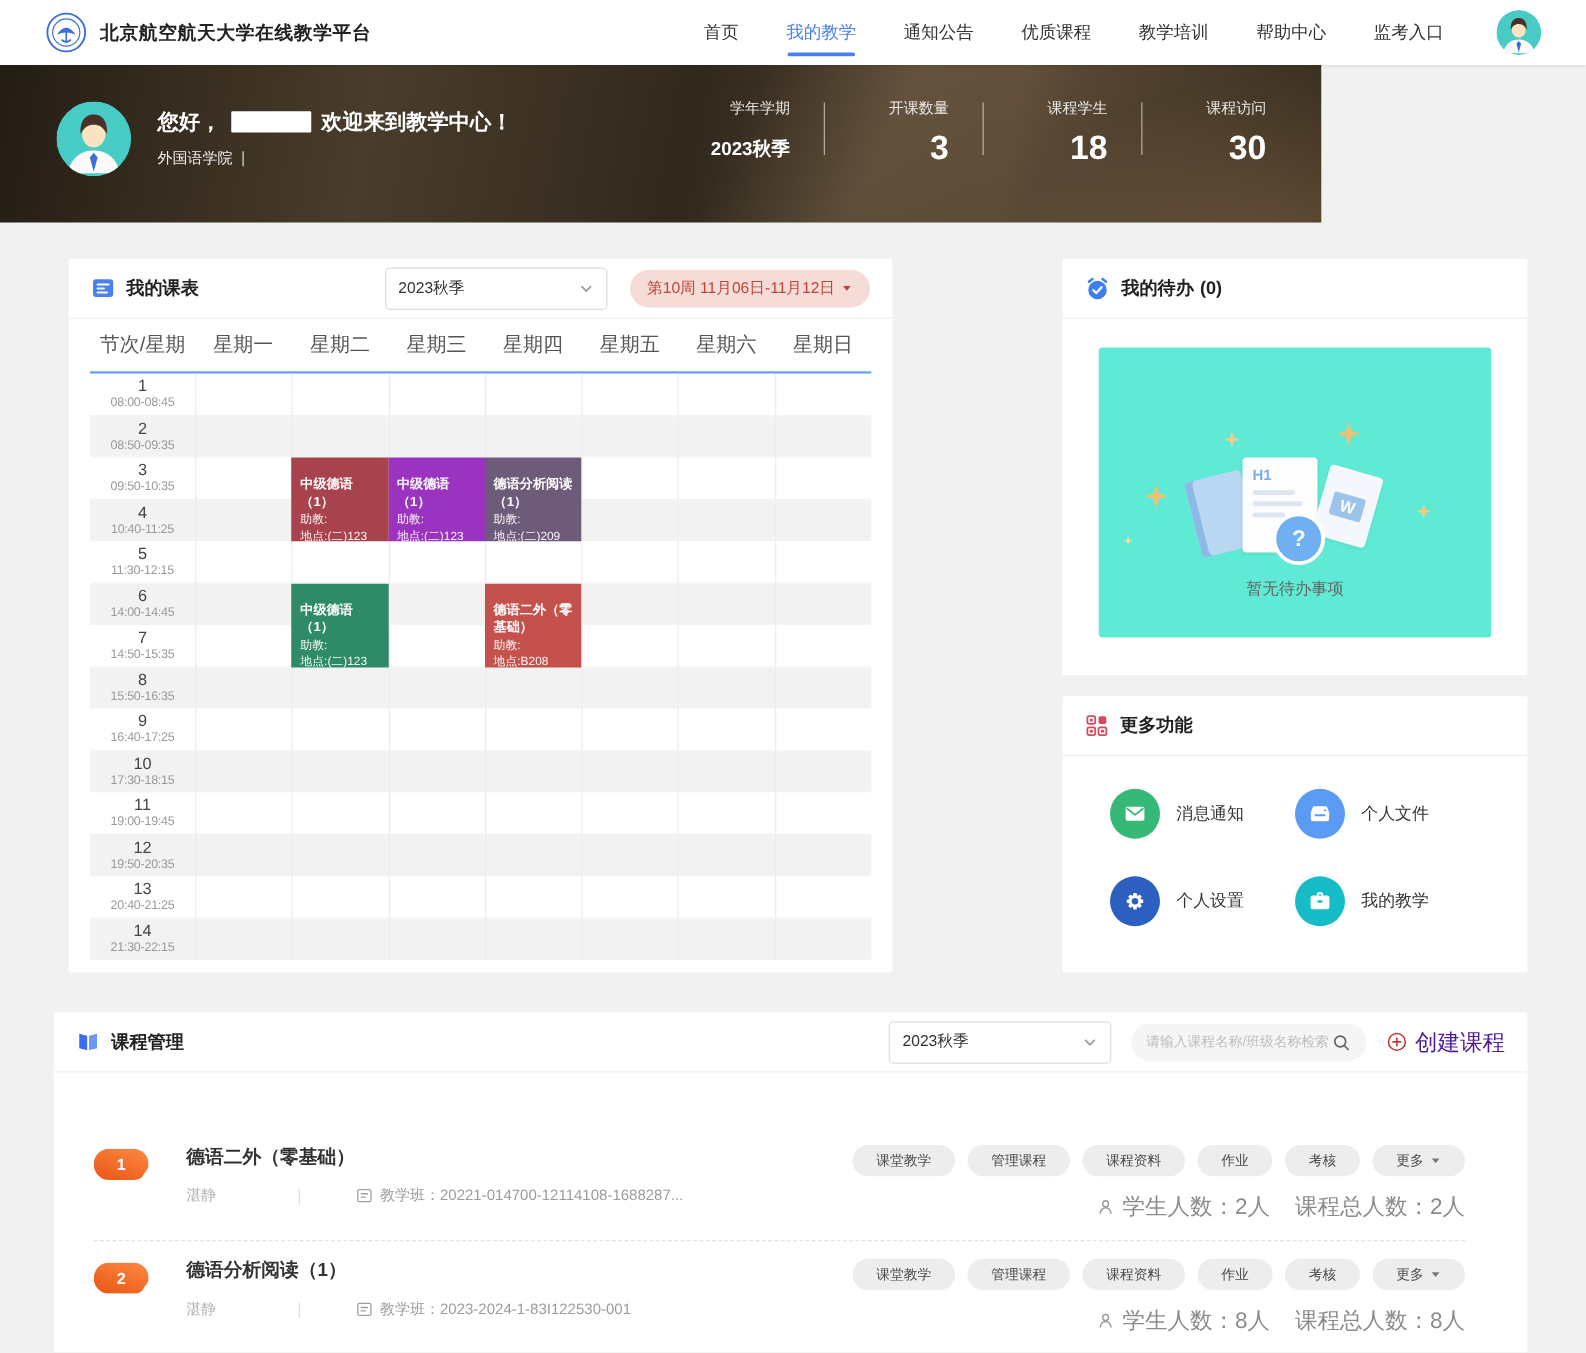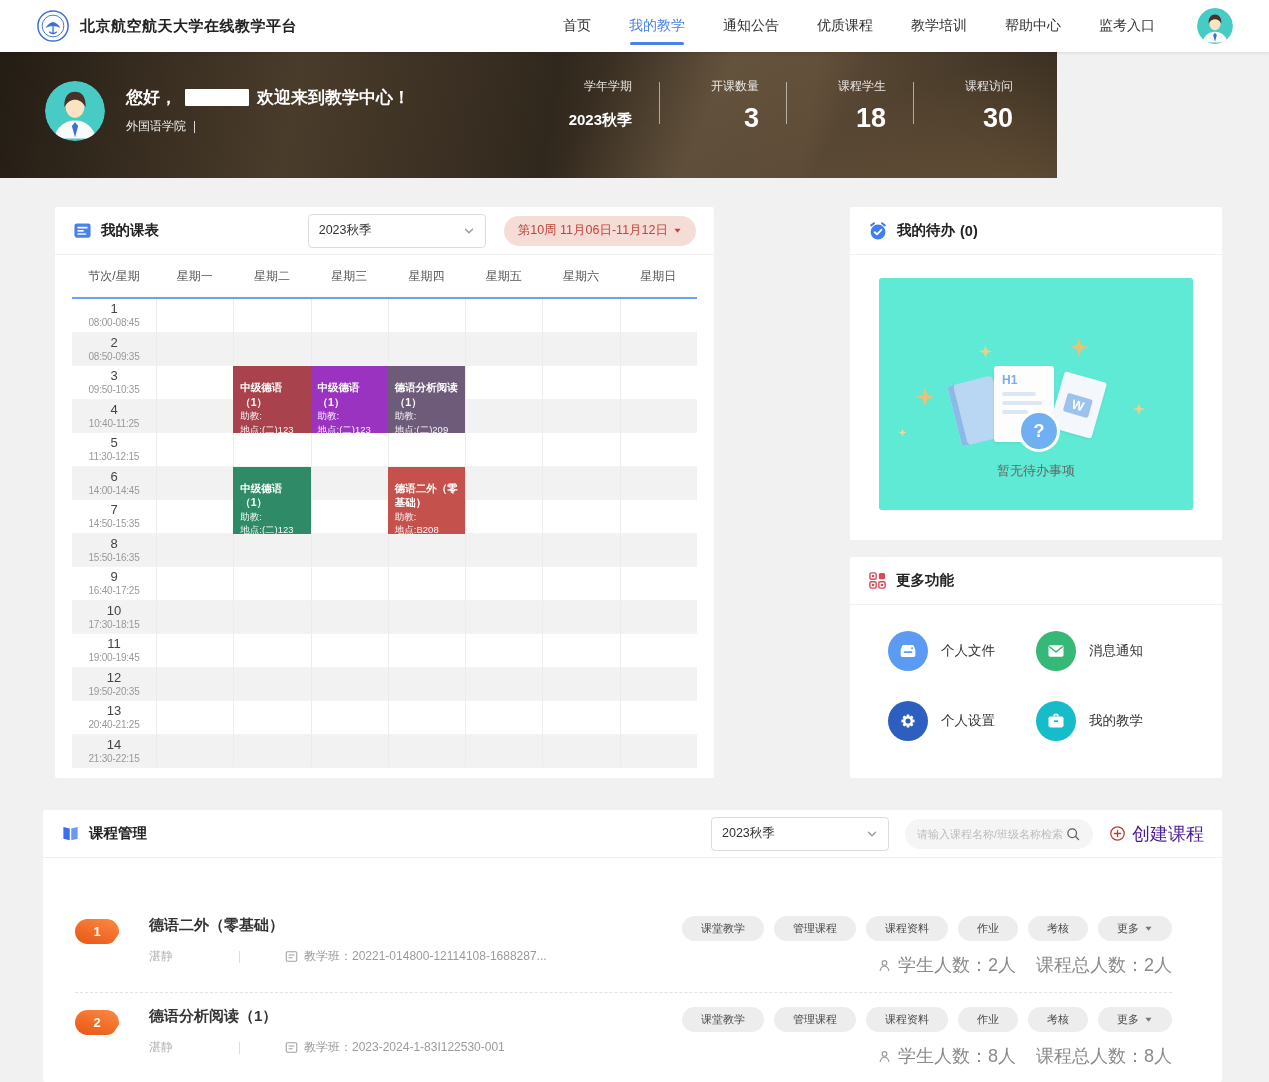--- a/index.html
+++ b/index.html
@@ -51,21 +51,21 @@
   #schedule-card { left:43px; top:207px; width:659px; height:571px;margin-left:12px; }
   .term-select { margin-left:auto; width:178px; height:34px; border:1px solid #dcdcdc; border-radius:4px;
                  display:flex; align-items:center; padding:0 10px; font-size:12.5px; color:#333; cursor:pointer; background:#fff; }
   .term-select svg { margin-left:auto; }
   .week-badge { margin-left:18px; height:30px; background:#f6dcd7; border-radius:15px; display:flex; align-items:center;
                 padding:0 14px; font-size:12.5px; color:#c0443b; cursor:pointer; gap:5px; white-space:nowrap; }
   .week-badge .caret { color:#c0443b; }
   .tt-wrap { padding:0 17px; }
   .tt-head { display:grid; grid-template-columns:84px repeat(7,1fr); height:44px; align-items:center;
              border-bottom:2px solid #6aa1f8; }
-  .tt-hcell { text-align:center; font-size:12px; color:#555; }
+  .tt-hcell { text-align:center; font-size:16px; color:#555; }
   .tt-grid { display:grid; grid-template-columns:84px repeat(7,1fr); grid-auto-rows:33.5px; position:relative; }
   .tt-cell { border-left:1px solid #ececec; border-bottom:1px solid #f3f3f3; background:#fff; }
   .tt-cell.alt, .tt-period.alt { background:#f2f2f2; }
   .tt-period { display:flex; flex-direction:column; align-items:center; justify-content:center;
                border-bottom:1px solid #f3f3f3; background:#fff; }
   .tt-period .pn { font-size:13px; color:#444; line-height:1.15; }
   .tt-period .ptime { font-size:10px; color:#999; letter-spacing:-.2px; }
   .tt-class { z-index:2; color:#fff; padding:14px 7px; overflow:hidden; cursor:pointer; line-height:1.4; }
   .tt-class .cname { font-size:10.5px; font-weight:bold; }
   .tt-class .cass, .tt-class .cloc { font-size:9.5px; opacity:.95; }
@@ -540,34 +540,34 @@
   <div class="card-head">
     <span class="ih">
         <svg width="19" height="19">
           <use href="#sym-grid"></use>
         </svg>
       </span>
     <span class="card-title">更多功能</span>
   </div>
   <div class="more-grid">
       <div class="fn-item">
+        <div class="fn-icon" style="background: rgb(54, 184, 119); color: rgb(54, 184, 119);">
+          <svg width="22" height="22">
+            <use href="#sym-mail"></use>
+          </svg>
+        </div>
+        <div class="fn-label">消息通知</div>
+      </div>
+      <div class="fn-item">
         <div class="fn-icon" style="background: rgb(91, 155, 244); color: rgb(91, 155, 244);">
           <svg width="22" height="22">
             <use href="#sym-drive"></use>
           </svg>
         </div>
         <div class="fn-label">个人文件</div>
-      </div>
-      <div class="fn-item">
-        <div class="fn-icon" style="background: rgb(54, 184, 119); color: rgb(54, 184, 119);">
-          <svg width="22" height="22">
-            <use href="#sym-mail"></use>
-          </svg>
-        </div>
-        <div class="fn-label">消息通知</div>
       </div>
       <div class="fn-item">
         <div class="fn-icon" style="background: rgb(44, 95, 192); color: rgb(44, 95, 192);">
           <svg width="22" height="22">
             <use href="#sym-gear"></use>
           </svg>
         </div>
         <div class="fn-label">个人设置</div>
       </div>
       <div class="fn-item">
@@ -613,21 +613,21 @@
         <div class="course-badge">1</div>
         <div class="course-info">
           <div class="course-name">德语二外（零基础）</div>
           <div class="course-meta">
             <div class="course-teacher">湛静</div>
             <div class="meta-sep"></div>
             <div class="course-class">
               <svg width="15" height="15">
                 <use href="#sym-class"></use>
               </svg>
-              <div>教学班：20221-014800-12114108-1688287...</div>
+              <div>教学班：20221-014700-12114108-1688287...</div>
             </div>
           </div>
         </div>
         <div class="course-right">
           <div class="pill-row">
             <div class="pill">课堂教学</div>
             <div class="pill">管理课程</div>
             <div class="pill">课程资料</div>
             <div class="pill">作业</div>
             <div class="pill">考核</div>

